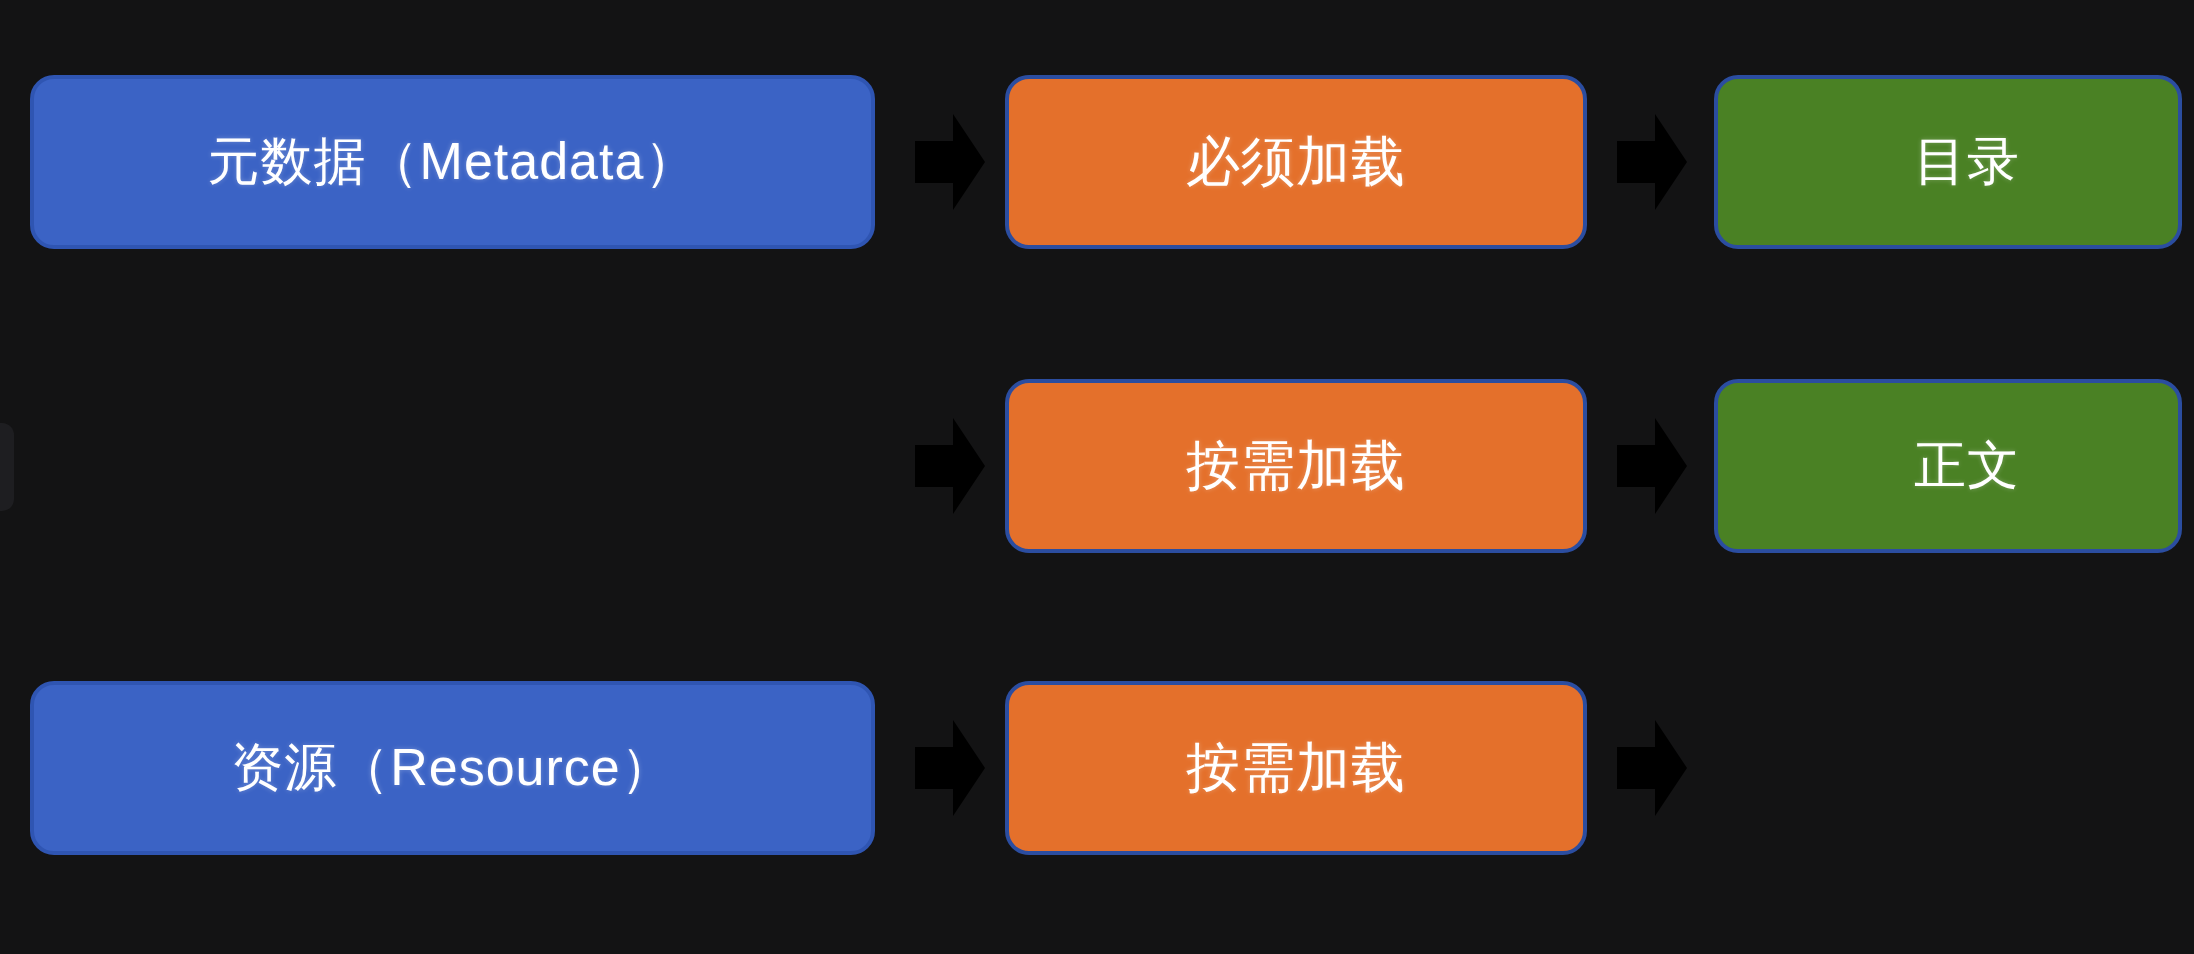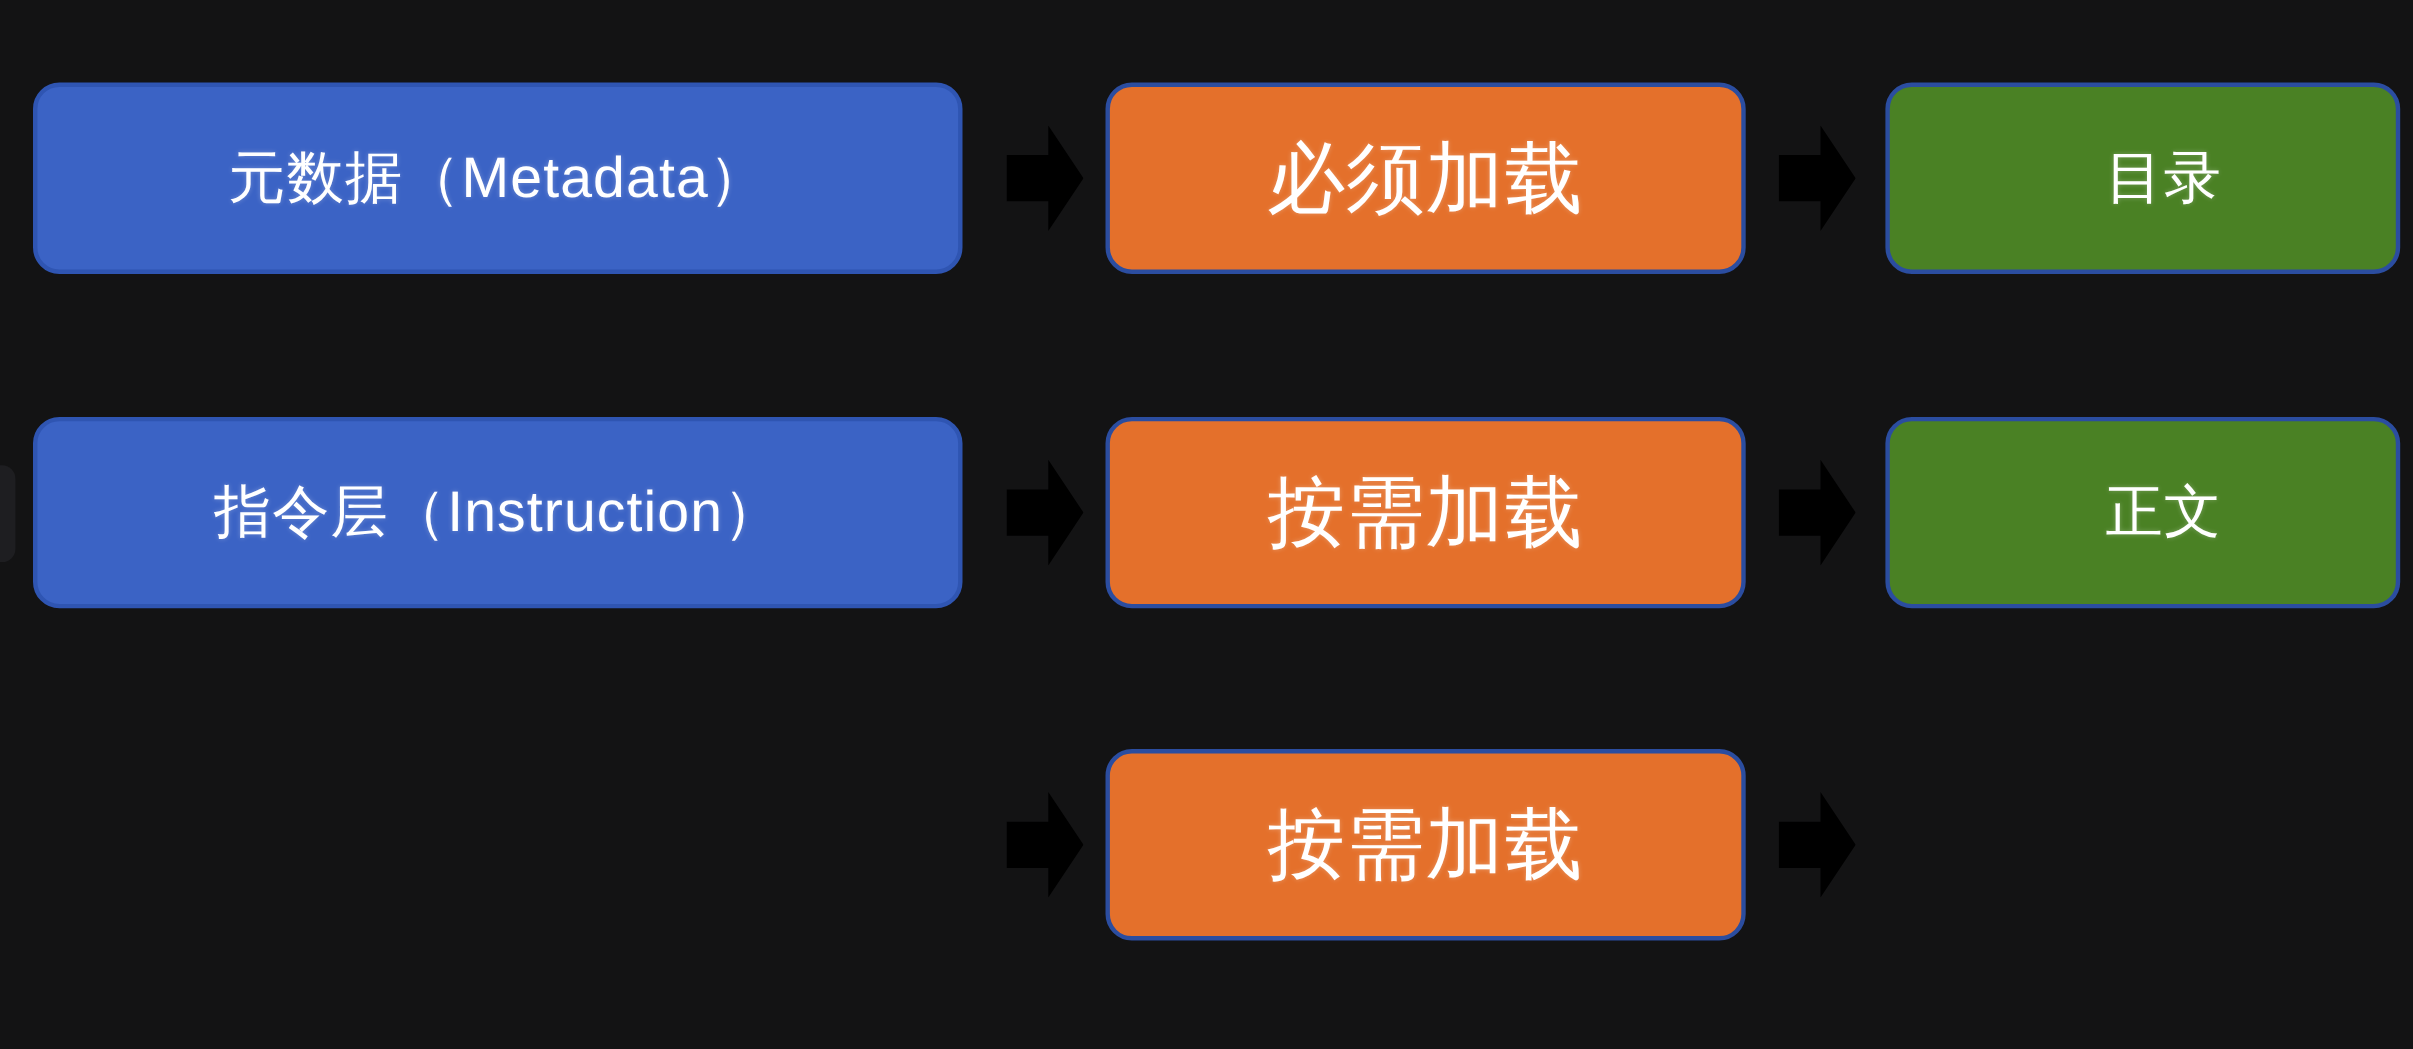--- a/index.html
+++ b/index.html
@@ -35,21 +35,21 @@
     left: 30px;
     width: 845px;
     background: var(--layerFill, #3B63C5);
     border: 4px solid var(--layerBorder, #2F55B2);
   }
   .c-load {
     left: 1005px;
     width: 582px;
     background: var(--loadFill, #E4702B);
     border: 4px solid var(--shapeBorder, #2B4DA0);
-    font-size: 71px;
+    font-size: 54px;
   }
   .c-section {
     left: 1714px;
     width: 468px;
     background: var(--sectionFill, #4A8124);
     border: 4px solid var(--shapeBorder, #2B4DA0);
     padding-left: 38px;
   }
   .r1 { top: 75px; }
   .r2 { top: 379px; }
@@ -85,30 +85,30 @@
   <div class="box c-layer r1">元数据（Metadata）</div>
   <svg class="arrow a1 ar1" viewBox="0 0 70 96">
     <polygon points="0,27 38,27 38,0 70,48 38,96 38,69 0,69"></polygon>
   </svg>
   <div class="box c-load r1">必须加载</div>
   <svg class="arrow a2 ar1" viewBox="0 0 70 96">
     <polygon points="0,27 38,27 38,0 70,48 38,96 38,69 0,69"></polygon>
   </svg>
   <div class="box c-section r1">目录</div>
 
-  <div class="box c-layer r2">指令层（Instruction）</div>
   <svg class="arrow a1 ar2" viewBox="0 0 70 96">
     <polygon points="0,27 38,27 38,0 70,48 38,96 38,69 0,69"></polygon>
   </svg>
   <div class="box c-load r2">按需加载</div>
   <svg class="arrow a2 ar2" viewBox="0 0 70 96">
     <polygon points="0,27 38,27 38,0 70,48 38,96 38,69 0,69"></polygon>
   </svg>
   <div class="box c-section r2">正文</div>
 
+  <div class="box c-layer r3">资源（Resource）</div>
   <svg class="arrow a1 ar3" viewBox="0 0 70 96">
     <polygon points="0,27 38,27 38,0 70,48 38,96 38,69 0,69"></polygon>
   </svg>
   <div class="box c-load r3">按需加载</div>
   <svg class="arrow a2 ar3" viewBox="0 0 70 96">
     <polygon points="0,27 38,27 38,0 70,48 38,96 38,69 0,69"></polygon>
   </svg>
 
 </div>
 

